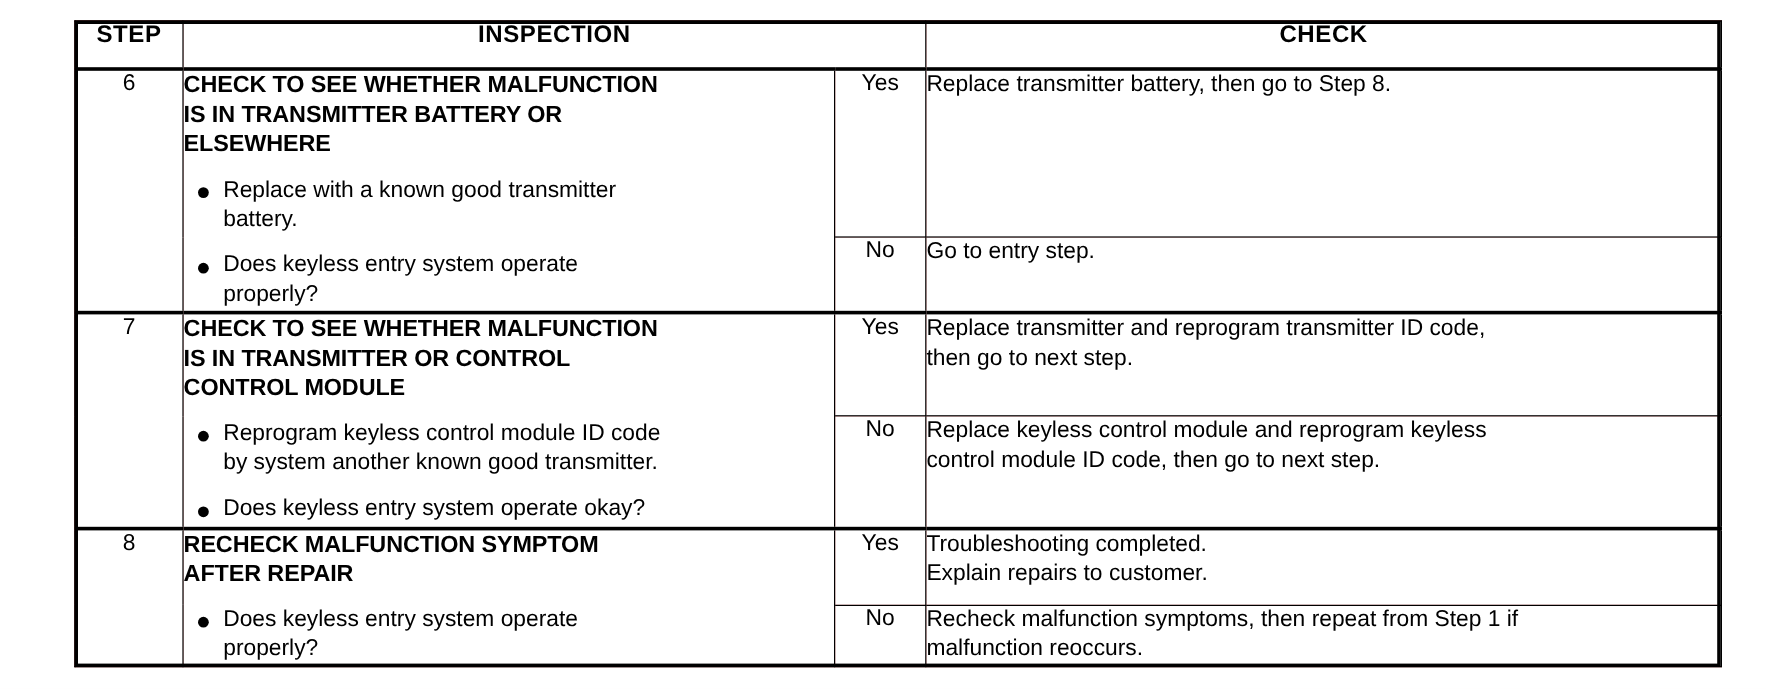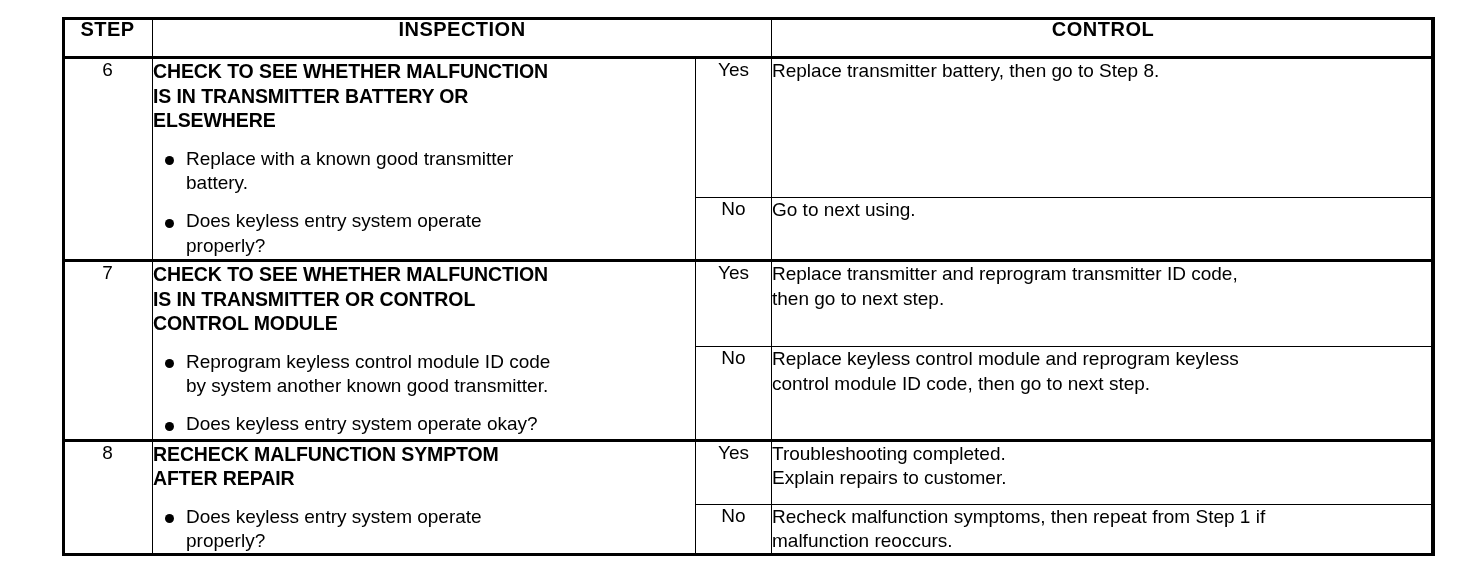--- a/index.html
+++ b/index.html
@@ -148,21 +148,21 @@
       <col class="col-step">
       <col class="col-insp">
       <col class="col-yn">
       <col class="col-action">
     </colgroup>
 
     <thead>
       <tr>
         <th class="hdr-cell hdr-step">STEP</th>
         <th class="hdr-cell" colspan="2">INSPECTION</th>
-        <th class="hdr-cell">CONTROL</th>
+        <th class="hdr-cell">CHECK</th>
       </tr>
     </thead>
 
     <tbody>
 
       <tr class="grp-top">
         <td class="step-num" rowspan="2">6</td>
 
         <td class="insp-cell" rowspan="2">
           <div class="insp-title">
@@ -185,21 +185,21 @@
         </td>
 
         <td class="yn-cell" style="height:138px;">Yes</td>
         <td class="action-cell">
           <span class="aline">Replace transmitter battery, then go to Step 8.</span>
         </td>
       </tr>
       <tr class="grp-bot">
         <td class="yn-cell">No</td>
         <td class="action-cell">
-          <span class="aline">Go to next using.</span>
+          <span class="aline">Go to entry step.</span>
         </td>
       </tr>
 
       <tr class="grp-top">
         <td class="step-num" rowspan="2">7</td>
 
         <td class="insp-cell" rowspan="2">
           <div class="insp-title">
             <span class="tline">CHECK TO SEE WHETHER MALFUNCTION</span><br>
             <span class="tline">IS IN TRANSMITTER OR CONTROL</span><br>

